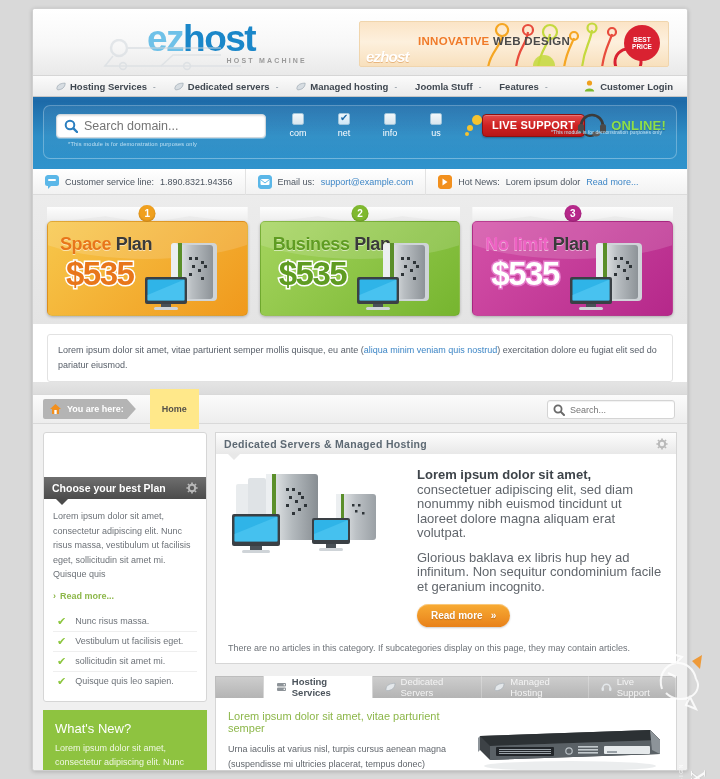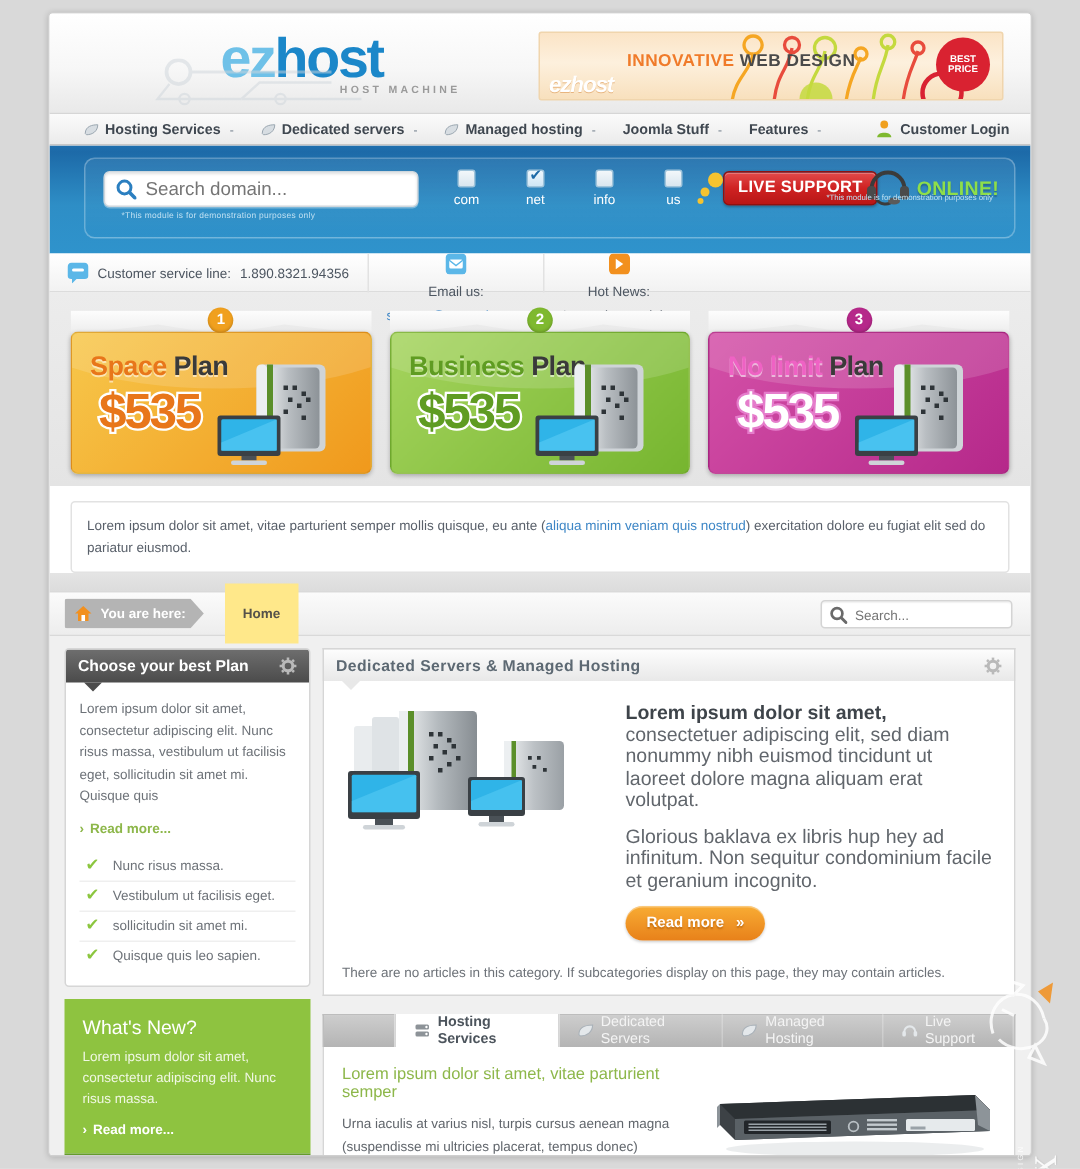--- a/index.html
+++ b/index.html
@@ -85,21 +85,21 @@
   }
 
   
   .blueband {
     background: linear-gradient(#1f6fae 0%, #1d6aa8 6%, #2e8ec6 55%, #2f93cc 100%);
     padding: 8px 10px 10px 10px;
   }
   .blueinner {
     border: 1px solid rgba(255,255,255,.28); border-radius: 7px;
     background: linear-gradient(rgba(255,255,255,.07), rgba(255,255,255,0));
-    height: 54px; position: relative; padding: 7px 10px; margin-left: 13px;
+    height: 54px; position: relative; padding: 7px 10px;
   }
   .dsearch {
     position: absolute; left: 12px; top: 8px; width: 210px; height: 24px;
     background: #fff; border-radius: 4px; border: 1px solid #cfd7dd;
     box-shadow: inset 0 1px 2px rgba(0,0,0,.12), 0 1px 0 rgba(255,255,255,.35);
     display: flex; align-items: center; padding-left: 7px; gap: 6px;
   }
   .dsearch-input {
     border: 0; outline: 0; font-size: 12.5px; color: #56606a;
     font-family: "Liberation Sans", sans-serif; width: 170px; background: transparent;
@@ -140,21 +140,21 @@
 
   
   .infobar {
     height: 26px; background: linear-gradient(#ffffff,#f2f2f2);
     border-bottom: 1px solid #dcdcdc; display: flex; align-items: center;
   }
   .info-cell {
     display: flex; align-items: center; gap: 6px; height: 26px;
     font-size: 9px; color: #4c5560; padding: 0 12px; white-space: nowrap;
   }
-  .info-cell + .info-cell { border-left: 1px solid #e2e2e2; flex-direction: column; }
+  .info-cell + .info-cell { border-left: 1px solid #e2e2e2; }
   .info-cell .val { color: #3d86c6; }
   .info-ico { width: 14px; height: 14px; border-radius: 3px; flex: none; }
 
   
   .plans-zone { background: linear-gradient(#ececec,#e4e4e4); padding: 12px 14px 8px 14px; }
   .plans { display: flex; gap: 12px; }
   .plan { position: relative; flex: 1; padding-top: 14px; }
   .plan-ribbon-left, .plan-ribbon-right {
     position: absolute; top: 0; width: 50%; height: 16px;
     background: linear-gradient(#fdfdfd,#ececec);
@@ -227,21 +227,21 @@
   
   .cols { display: flex; background: #f0f0f0; padding: 8px 10px 10px 10px; gap: 8px; align-items: flex-start; }
   .left-col { width: 164px; flex: none; }
   .right-col { flex: 1; }
 
   .mod { border: 1px solid #d6d6d6; background: #fff; border-radius: 3px; overflow: hidden; }
   .mod-head {
     height: 22px; background: linear-gradient(#6e6e6e,#4b4b4b);
     color: #fff; font-size: 10.5px; font-weight: bold;
     display: flex; align-items: center; justify-content: space-between;
-    padding: 0 8px; position: relative;
+    padding: 0 8px; position: relative; margin-top: 44px;
   }
   .mod-head .arrowdn {
     position: absolute; left: 12px; bottom: -6px; width: 0; height: 0;
     border-left: 6px solid transparent; border-right: 6px solid transparent;
     border-top: 6px solid #4b4b4b;
   }
   .mod-body { padding: 10px 9px 10px 9px; }
   .mod-p { font-size: 9px; color: #6d7278; line-height: 14.5px; }
   .readmore {
     display: flex; align-items: center; gap: 4px; margin-top: 9px;

